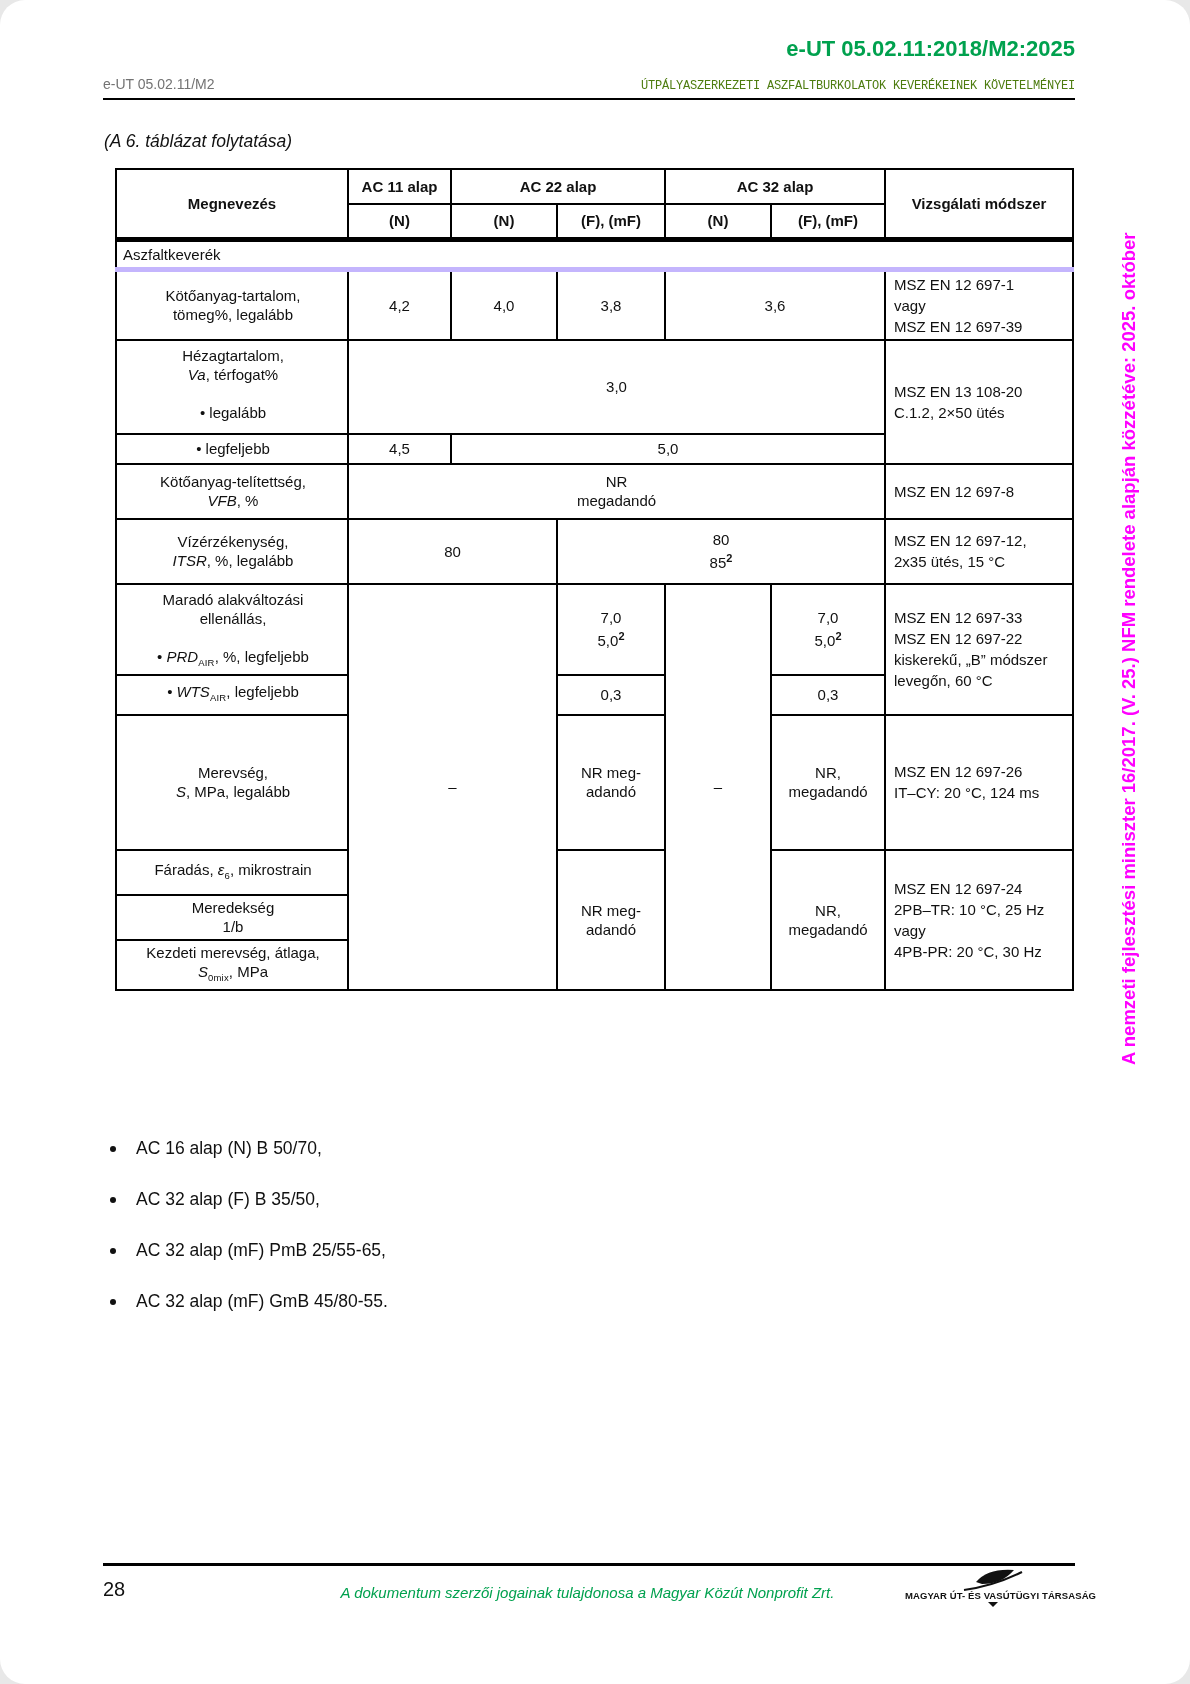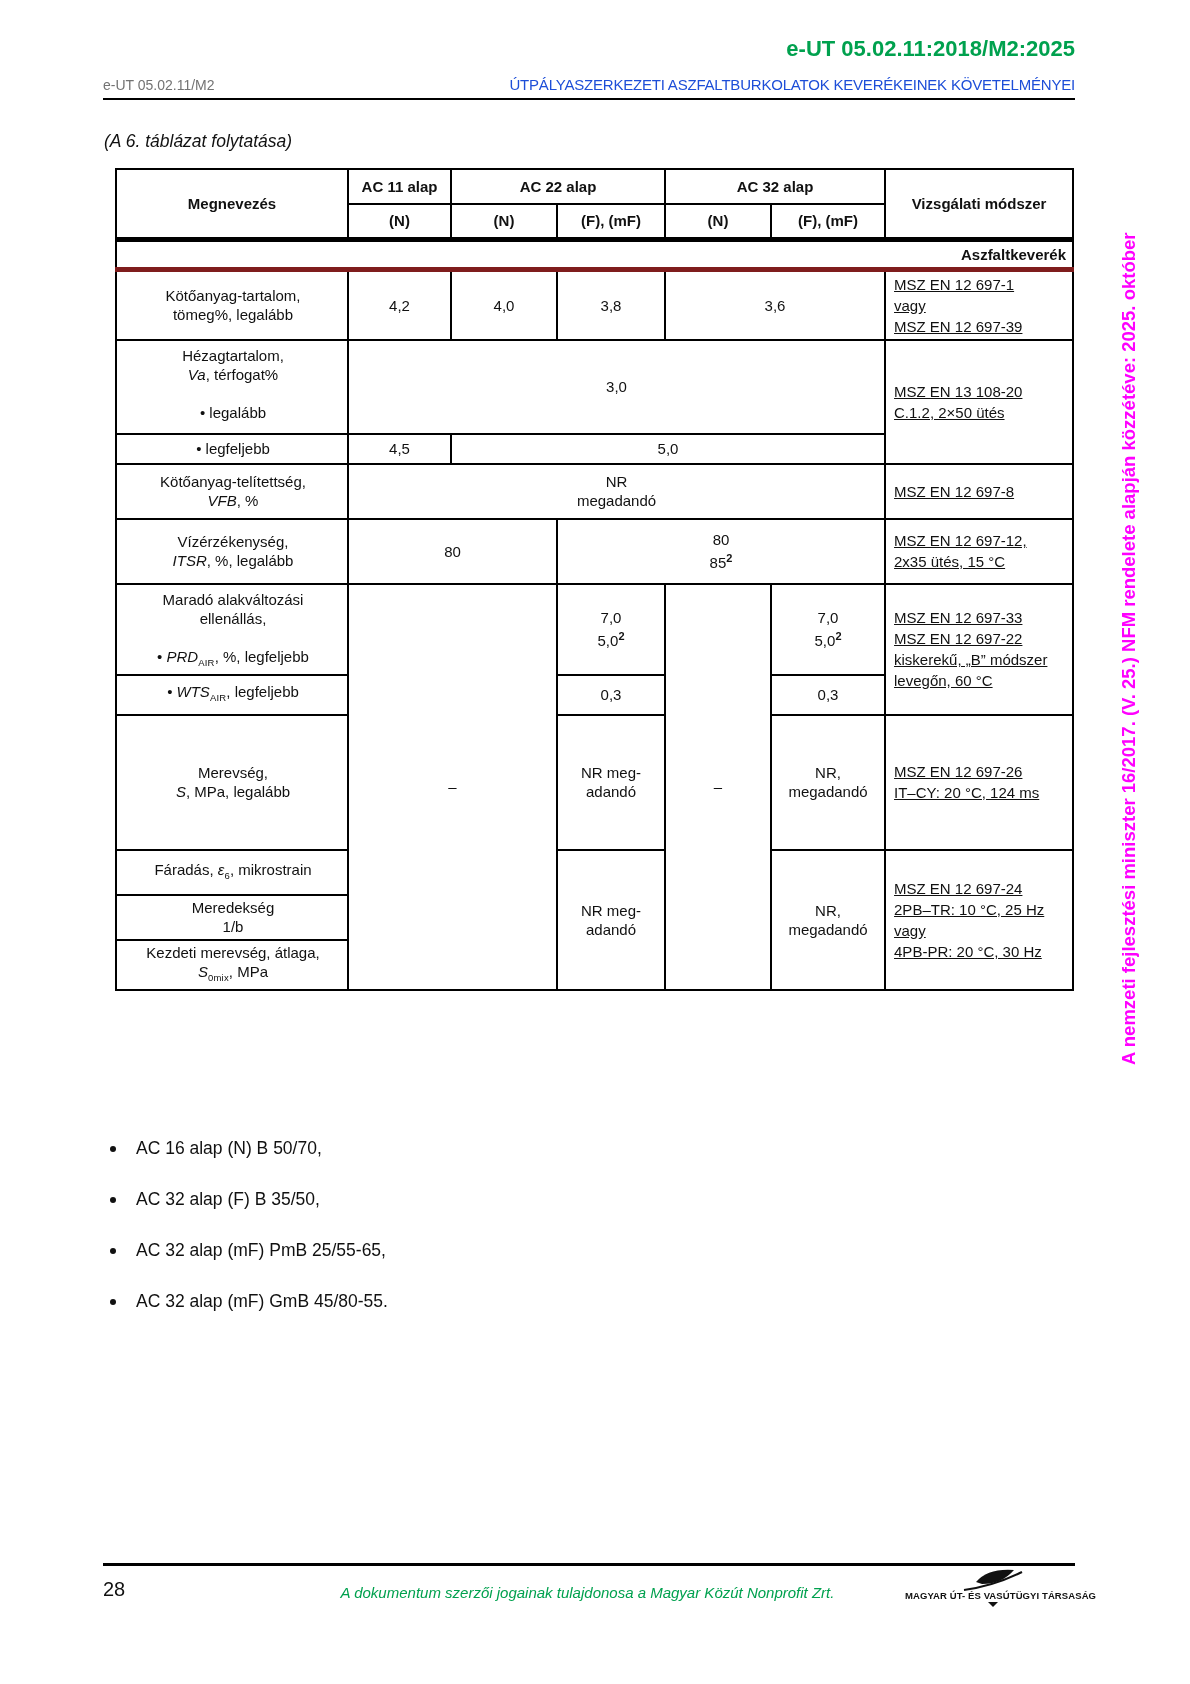--- a/index.html
+++ b/index.html
@@ -1,41 +1,41 @@
 <!DOCTYPE html>
 <html lang="hu"><head>
 <meta charset="utf-8">
 <style>
   html,body{margin:0;padding:0;background:#e8e8e8;}
   .page{
     position:relative; width:1190px; height:1684px; background:#ffffff;
     margin:0 auto; overflow:hidden;
-    font-family:"Liberation Sans","DejaVu Sans",sans-serif; color:#111;
+    font-family:"Liberation Sans","DejaVu Sans",sans-serif; color:#111;border-radius:25px;
   }
   
   .doc-code-top{position:absolute; top:36px; left:103px; right:115px; text-align:right;
     font-size:22px; font-weight:bold; color:var(--green);}
   .header-line{position:absolute; top:76px; left:103px; right:115px; display:flex;
     justify-content:space-between; align-items:baseline;}
   .header-code{font-size:14px; color:#737373;}
-  .header-doc-title{font-size:15px; color:#1d4ed8; letter-spacing:-0.2px;}
+  .header-doc-title{font-size:12px; color:#4d7c0f; letter-spacing:-0.2px;font-family:Liberation Mono, monospace;}
   .header-rule{position:absolute; top:98px; left:103px; right:115px; height:2px; background:#000;}
   
   .table-caption{position:absolute; top:131px; left:104px; font-size:17.5px; font-style:italic;}
   
   .tbl-wrap{position:absolute; top:168px; left:115px; width:957px;}
   table{border-collapse:collapse; table-layout:fixed; width:957px;}
   td,th{border:2px solid #000; font-size:15px; line-height:19px; padding:2px 6px;
     vertical-align:middle; overflow:hidden; word-wrap:break-word;}
   th{font-weight:bold; text-align:center;}
   .val{text-align:center;}
   .label{text-align:center; padding-left:8px;}
-  .method{text-align:left; padding-left:8px; line-height:21px;text-decoration:underline;}
-  .band-cell{border-top:5px solid #000; border-bottom:5px solid #7f1d1d;
-    font-weight:bold; text-align:right;}
+  .method{text-align:left; padding-left:8px; line-height:21px;}
+  .band-cell{border-top:5px solid #000; border-bottom:5px solid #c4b5fd;
+    font-weight:normal; text-align:left;}
   .vtop{vertical-align:top; padding-top:5px;}
   td sup{font-weight:bold; font-size:11px;}
   td sub{font-size:9.5px; letter-spacing:0.2px;}
   
   .note{position:absolute; top:983px; left:104px; width:966px; font-size:15.5px;
     font-style:italic; line-height:22px; text-align:justify;}
   
   .examples-heading{position:absolute; top:1090px; left:104px; font-size:17.5px;}
   .examples{position:absolute; top:1138px; left:110px;}
   .example-item{display:flex; align-items:center; margin-bottom:30px; font-size:17.5px;}

